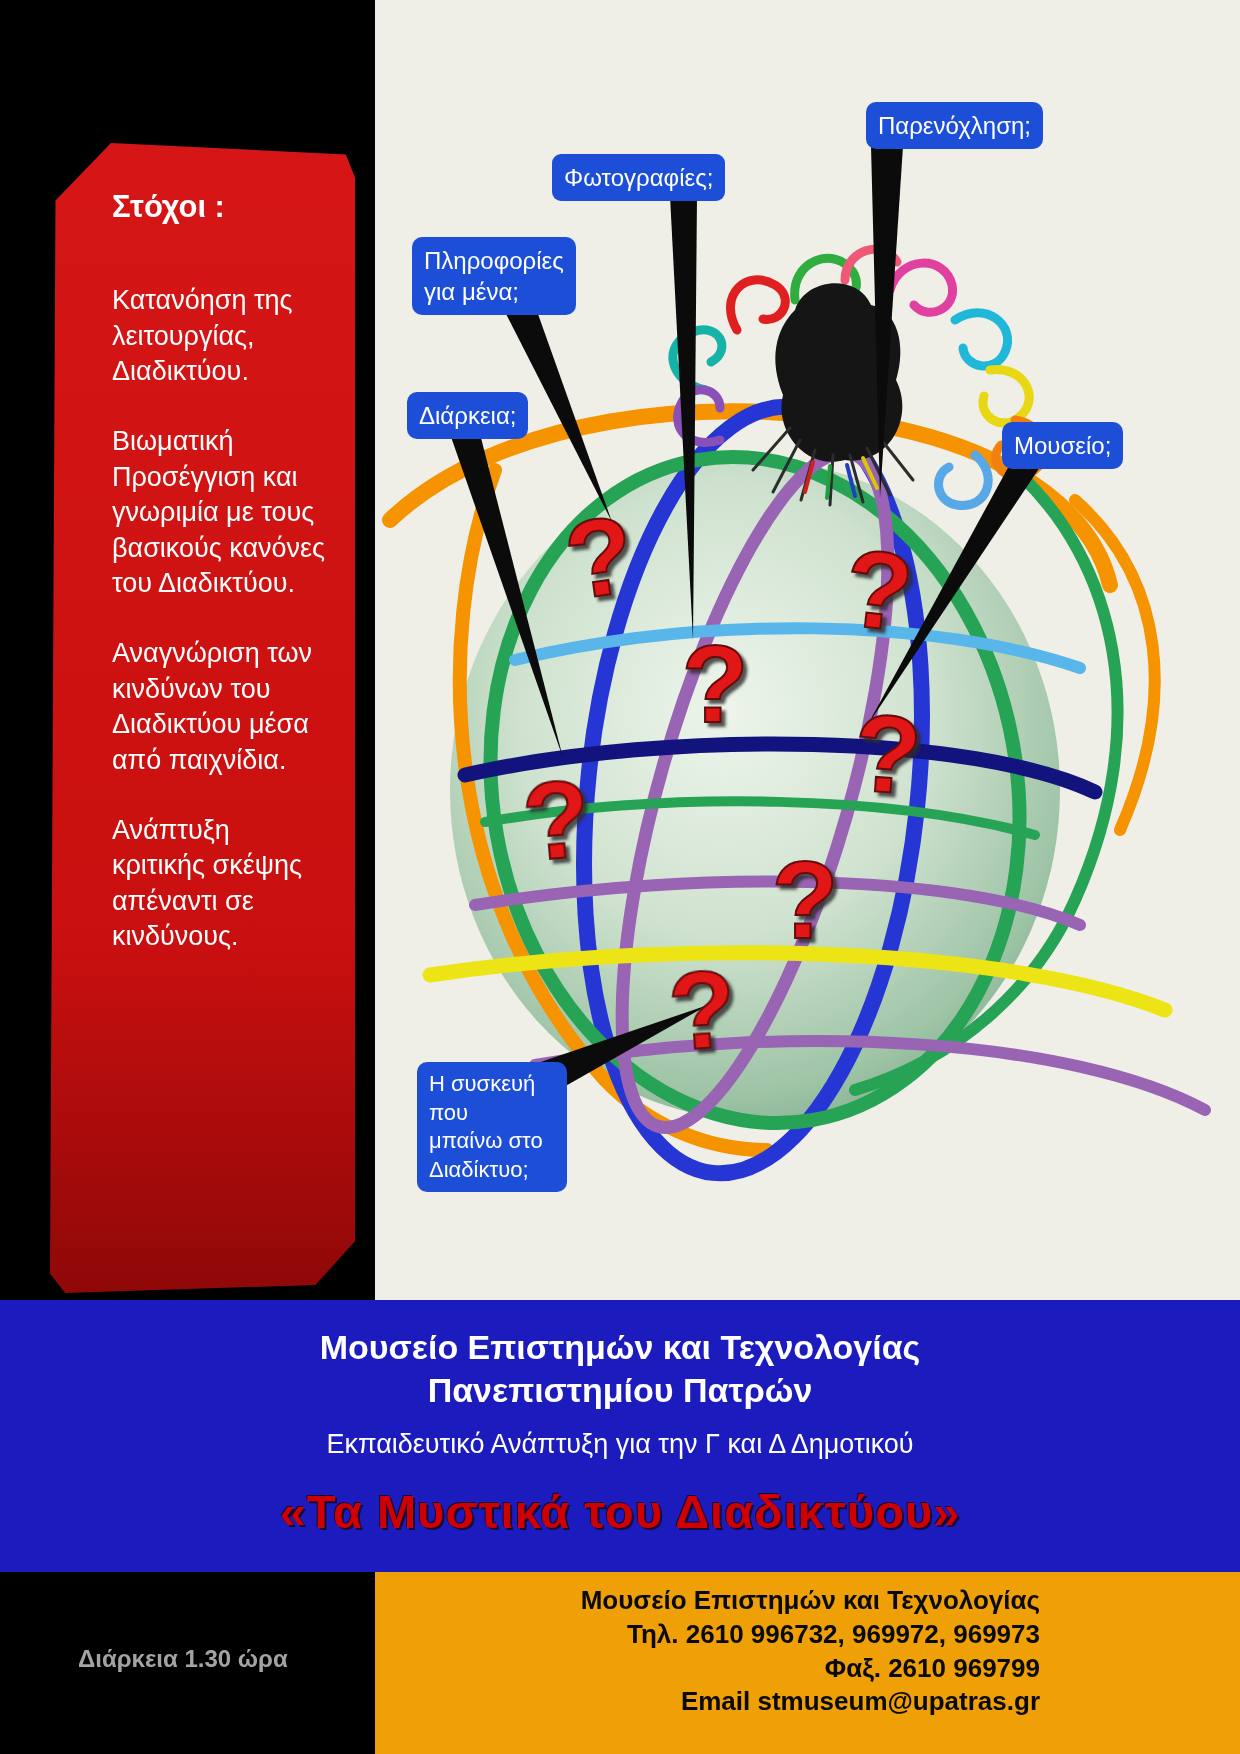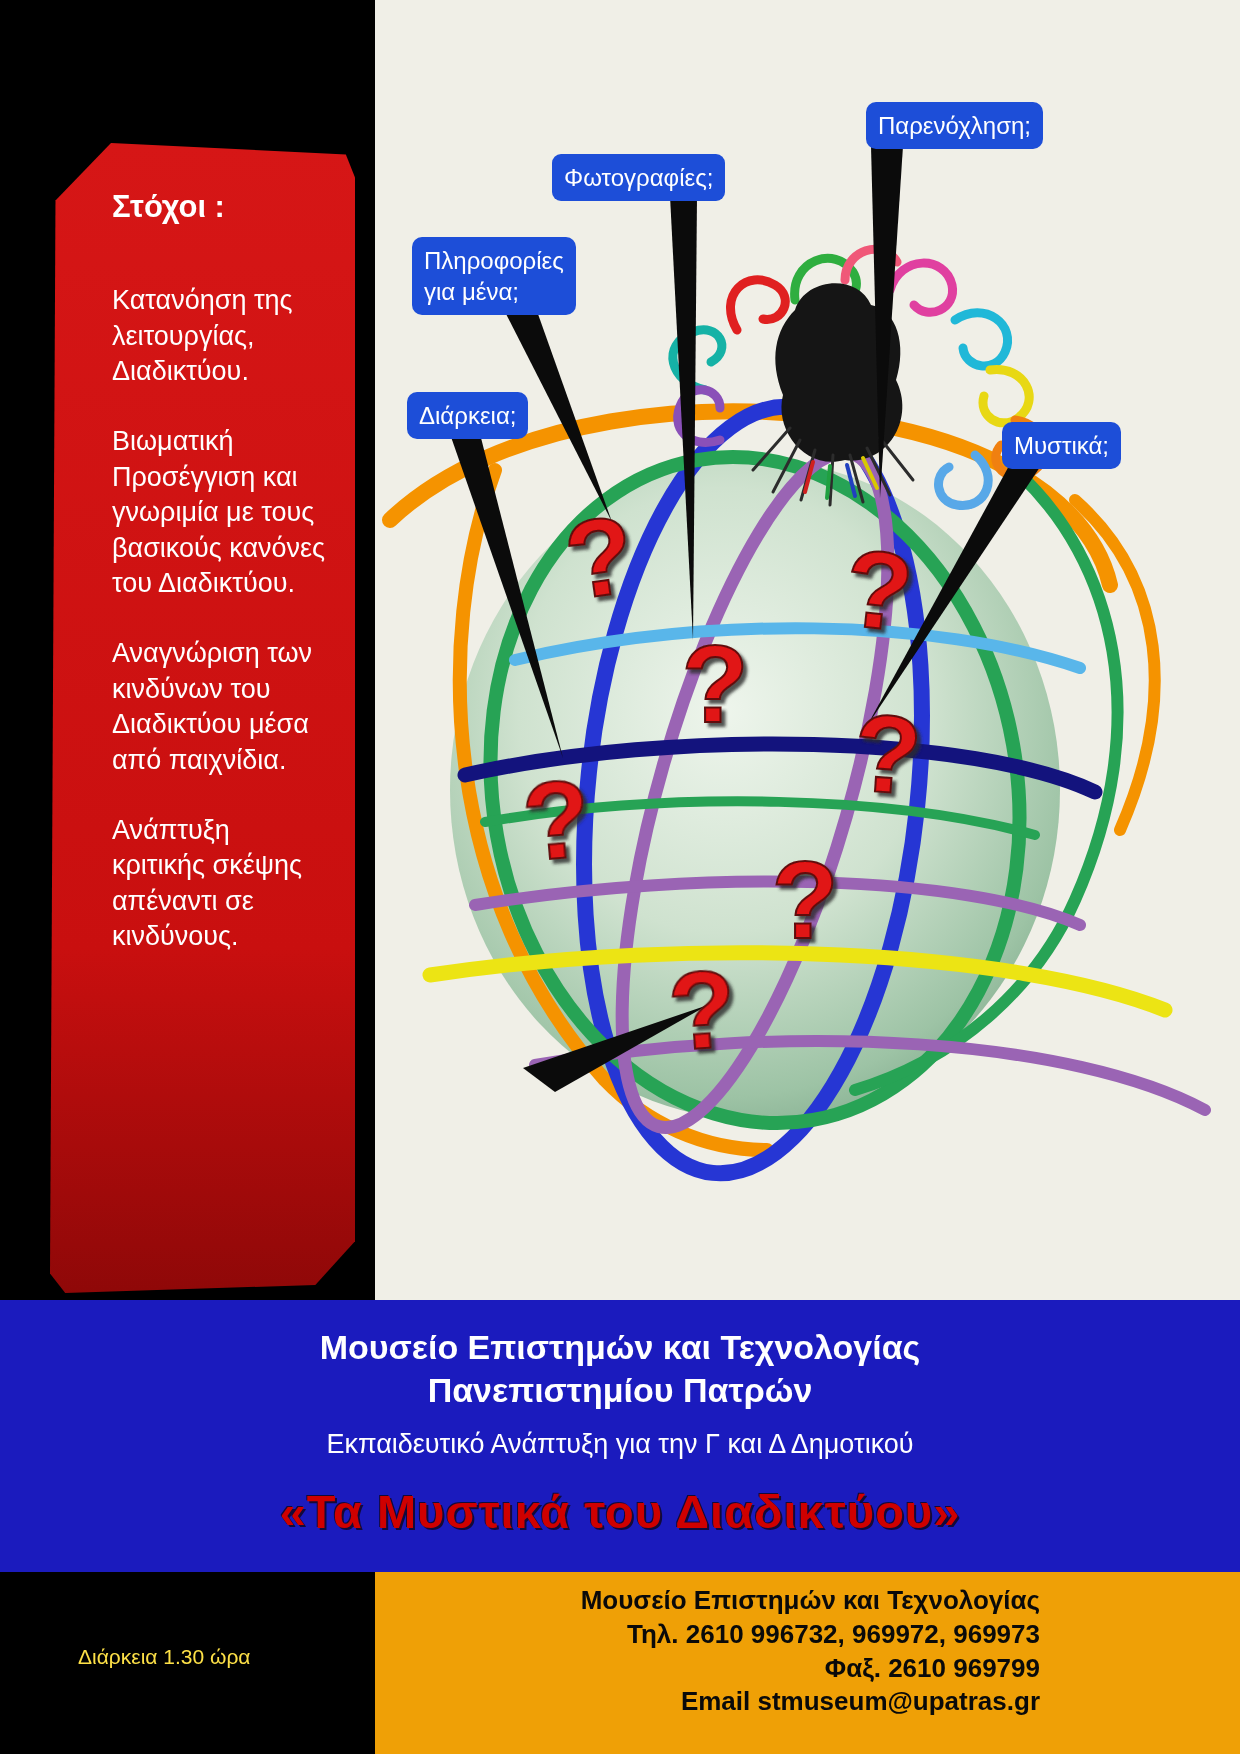--- a/index.html
+++ b/index.html
@@ -44,21 +44,21 @@
     text-shadow:2px 2px 0 #120a3a, -1px -1px 0 #120a3a;
     letter-spacing:1px;
   }
   
   .orange-band{position:absolute;left:375px;top:1572px;width:865px;height:182px;background:var(--orange-band);z-index:3;}
   .contact{
     text-align:right;padding:12px 200px 0 0;color:#0a0a0a;font-weight:bold;
     font-size:26px;line-height:1.3;
   }
   .duration{
-    position:absolute;left:78px;top:1645px;color:#fde047;font-weight:normal;font-size:21px;z-index:4;
+    position:absolute;left:78px;top:1645px;color:#a3a3a3;font-weight:bold;font-size:24px;z-index:4;
   }
 </style>
 </head>
 <body>
 
 <div class="poster">
 
   <div class="cream-area"></div>
 
   <svg class="illustration" viewBox="0 0 865 1300">
@@ -159,21 +159,26 @@
     <span>Φωτογραφίες;</span>
   </div>
   <div class="bubble" style="left:412px;top:237px;">
     <div>Πληροφορίες</div>
     <div>για μένα;</div>
   </div>
   <div class="bubble" style="left:407px;top:392px;">
     <span>Διάρκεια;</span>
   </div>
   <div class="bubble" style="left:1002px;top:422px;">
-    <span>Μυστικά;</span>
+    <span>Μουσείο;</span>
+  </div>
+  <div class="bubble small" style="left:417px;top:1062px;width:150px;">
+    <div>Η συσκευή που</div>
+    <div>μπαίνω  στο</div>
+    <div>Διαδίκτυο;</div>
   </div>
 
   <div class="blue-band">
     <div class="museum">Μουσείο  Επιστημών και Τεχνολογίας</div>
     <div class="museum">Πανεπιστημίου Πατρών</div>
     <div class="program">Εκπαιδευτικό Ανάπτυξη για την Γ και Δ Δημοτικού</div>
     <div class="big-title">«Τα Μυστικά του Διαδικτύου»</div>
   </div>
 
   <div class="orange-band">

